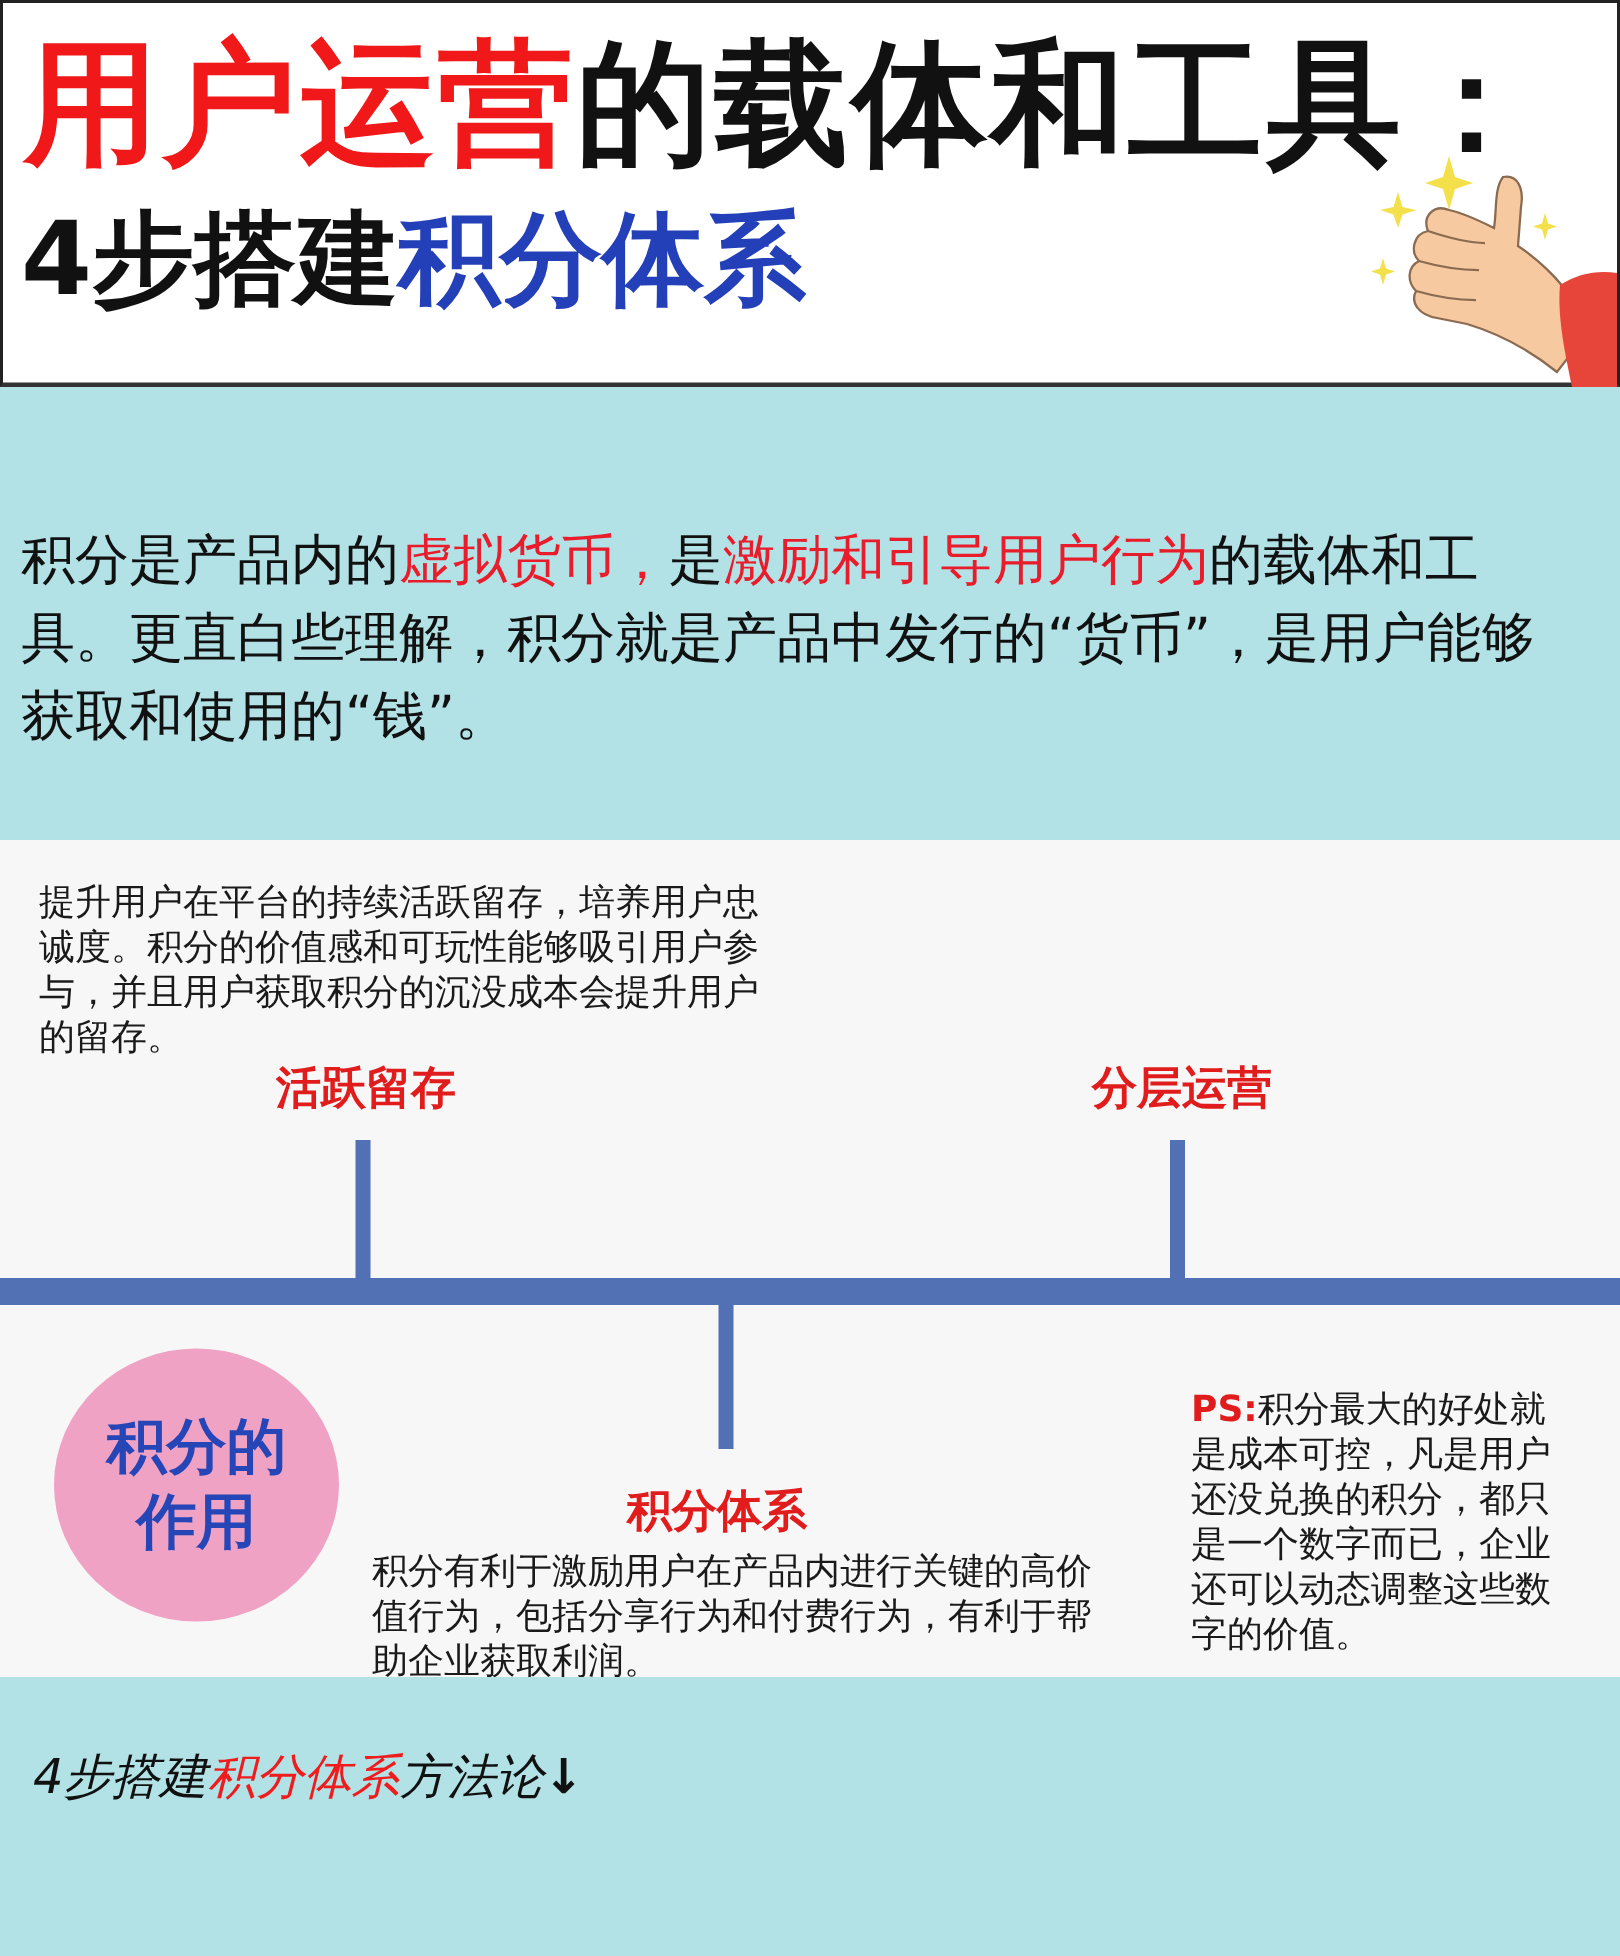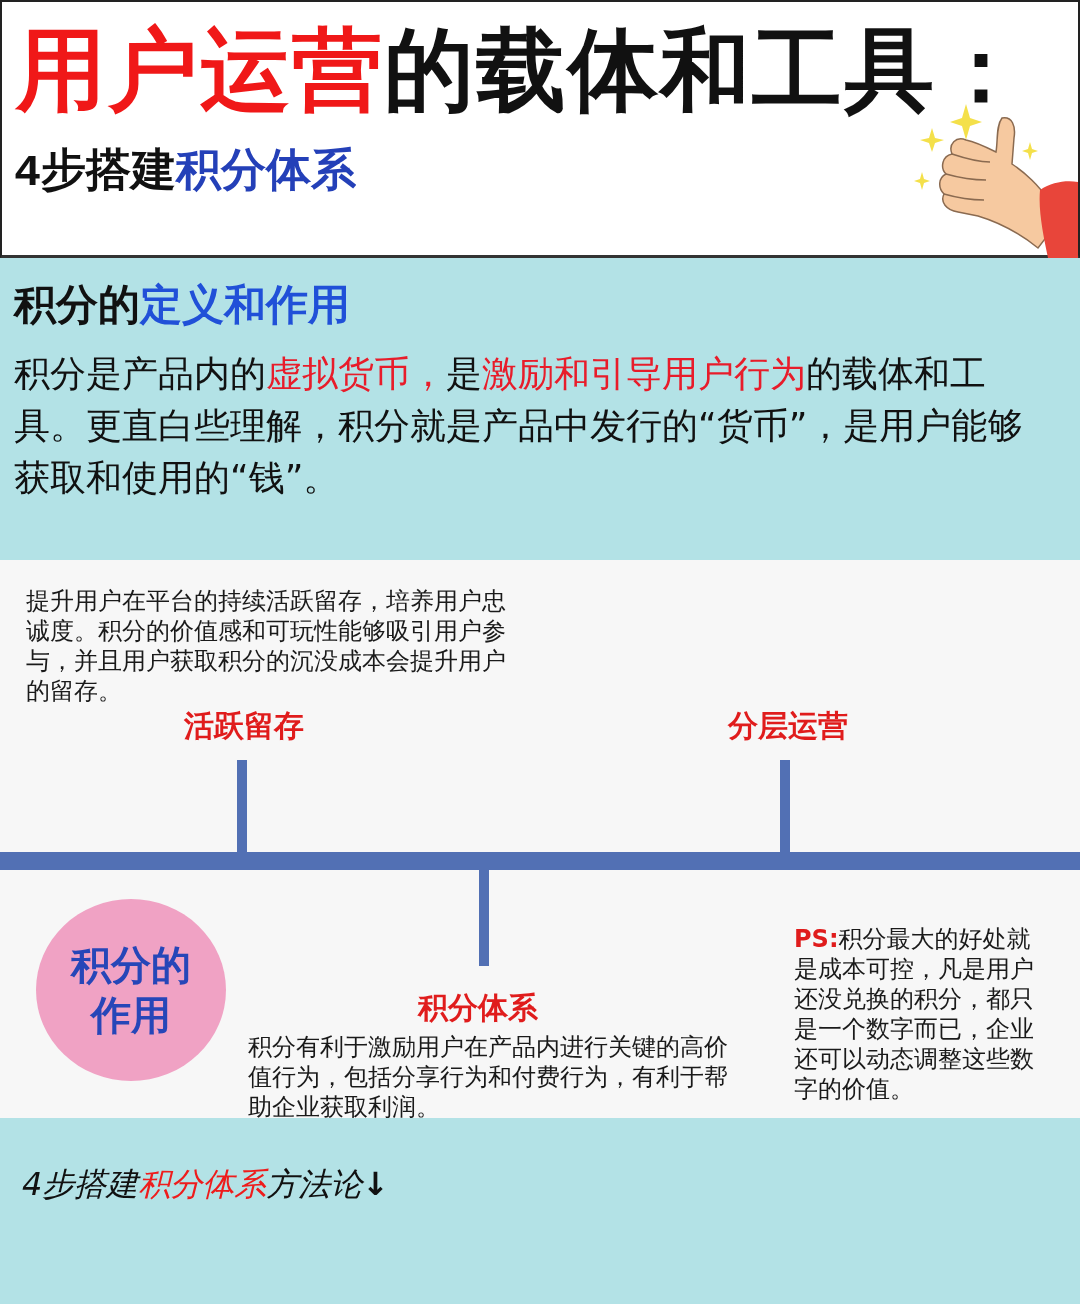--- a/index.html
+++ b/index.html
@@ -8,22 +8,22 @@
 
   .header {
     position: absolute; left: 0; top: 0; width: 1080px; height: 258px;
     background: #fff; border: 2px solid #222; border-bottom: 3px solid #333;
   }
   .title-1 {
     position: absolute; left: 14px; top: 18px; font-size: 90px; font-weight: bold;
     line-height: 100px; letter-spacing: 2px; white-space: nowrap;
   }
   .title-2 {
-    position: absolute; left: 12px; top: 132px; font-size: 45px; font-weight: bold;
-    line-height: 80px; white-space: nowrap; font-family: Liberation Mono, monospace;
+    position: absolute; left: 12px; top: 132px; font-size: 68px; font-weight: bold;
+    line-height: 80px; white-space: nowrap;
   }
   .red { color: #f01818; margin-top: 44px; }
   .blue { color: #2440b8; }
   .thumb { position: absolute; right: 0; top: 80px; width: 180px; height: 176px; }
 
   .def-section {
     position: absolute; left: 0; top: 258px; width: 1080px; height: 302px; background: #b3e2e6;
   }
   .def-heading {
     position: absolute; left: 14px; top: 22px; font-size: 42px; font-weight: bold; line-height: 50px;
@@ -76,23 +76,20 @@
     <path d="M24 90 L26 97 L32 99 L26 101 L24 108 L22 101 L16 99 L22 97 Z" fill="#f4e04a"></path>
     <path d="M104 36 C114 34 118 44 116 56 L114 82 C126 90 142 104 150 118 L160 140 L140 166 C120 150 100 140 80 134 L60 130 C48 128 42 120 46 112 C40 106 40 96 48 92 C42 86 44 74 54 72 C50 62 58 54 68 58 C78 60 90 66 98 70 C100 58 98 44 104 36 Z" fill="#f6c9a0" stroke="#8a6a50" stroke-width="1.5"></path>
     <path d="M46 112 C60 116 74 118 86 118" fill="none" stroke="#8a6a50" stroke-width="1.5"></path>
     <path d="M48 92 C62 96 76 98 88 98" fill="none" stroke="#8a6a50" stroke-width="1.5"></path>
     <path d="M54 72 C66 76 80 80 92 80" fill="none" stroke="#8a6a50" stroke-width="1.5"></path>
     <path d="M142 108 C154 100 168 98 180 100 L180 176 L150 176 C146 156 140 130 142 108 Z" fill="#e8453a"></path>
   </svg>
 </div>
 
 <div class="def-section">
-  <div class="def-heading">
-    <span>积分的</span><span class="blue">定义和作用</span>
-  </div>
   <div class="def-body">
     <span>积分是产品内的</span><span class="red">虚拟货币，</span><span>是</span><span class="red">激励和引导用户行为</span><span>的载体和工具。更直白些理解，积分就是产品中发行的“货币”，是用户能够获取和使用的“钱”。</span>
   </div>
 </div>
 
 <div class="roles">
   <div class="card-text" style="left:26px; top:10px; width:490px;">提升用户在平台的持续活跃留存，培养用户忠诚度。积分的价值感和可玩性能够吸引用户参与，并且用户获取积分的沉没成本会提升用户的留存。</div>
   <div class="card-title" style="left:184px; top:132px;">活跃留存</div>
 
   <div class="card-title" style="left:728px; top:132px;">分层运营</div>

